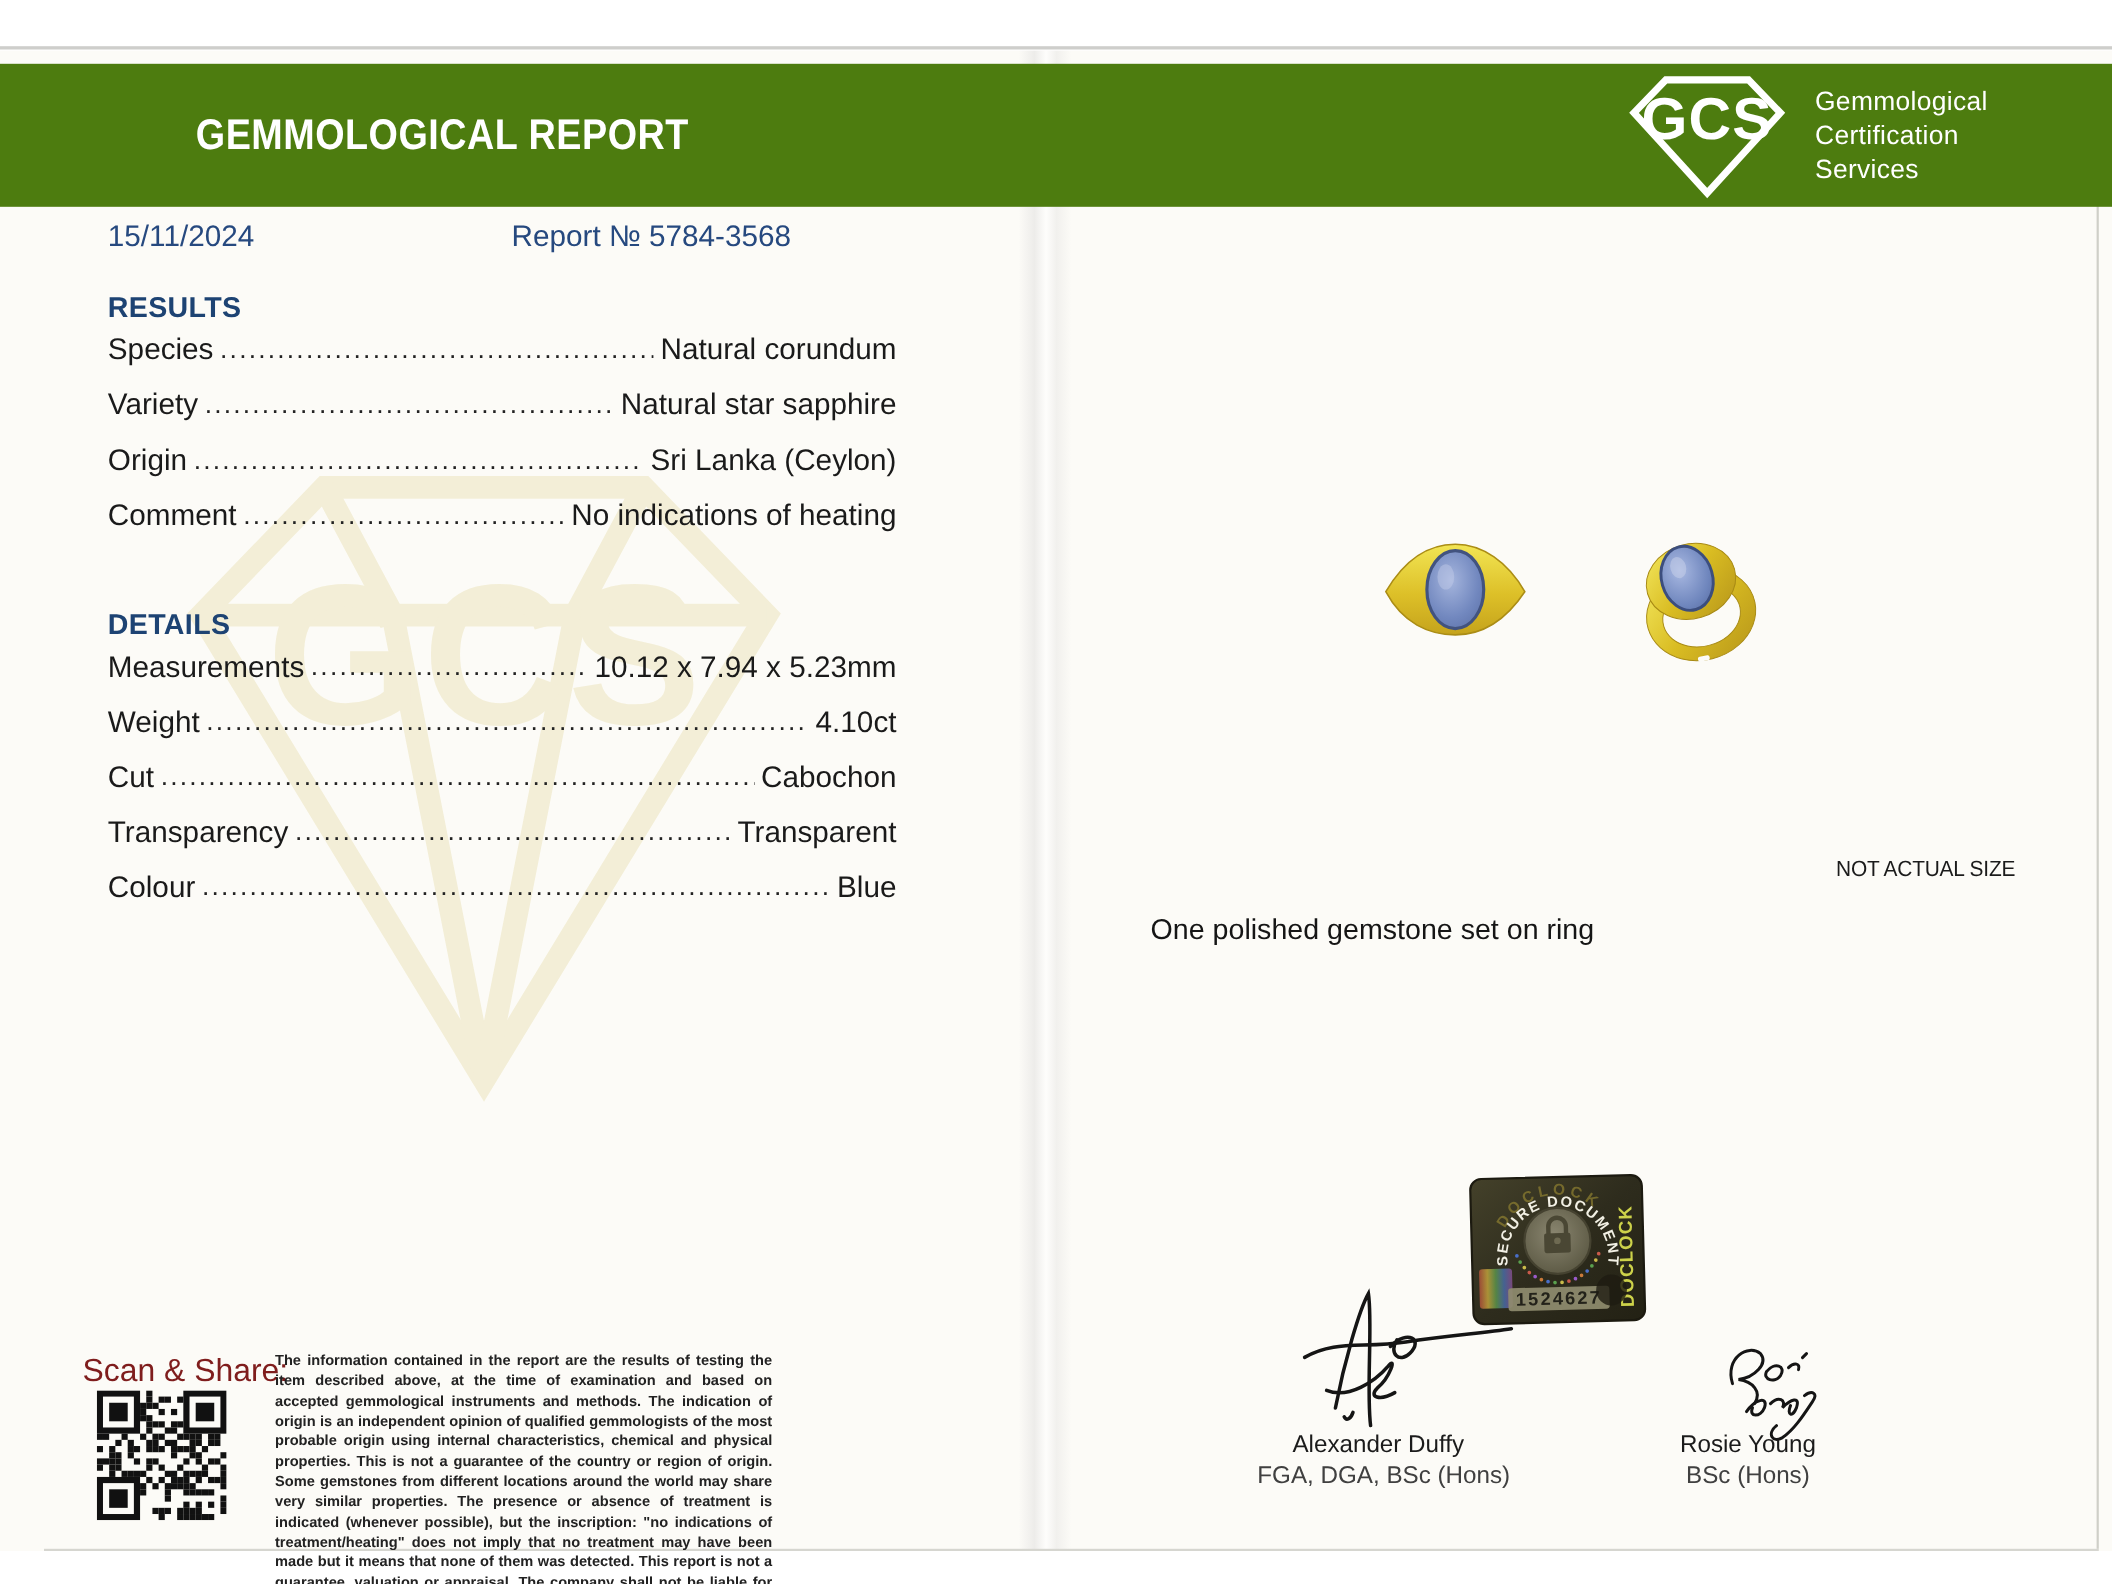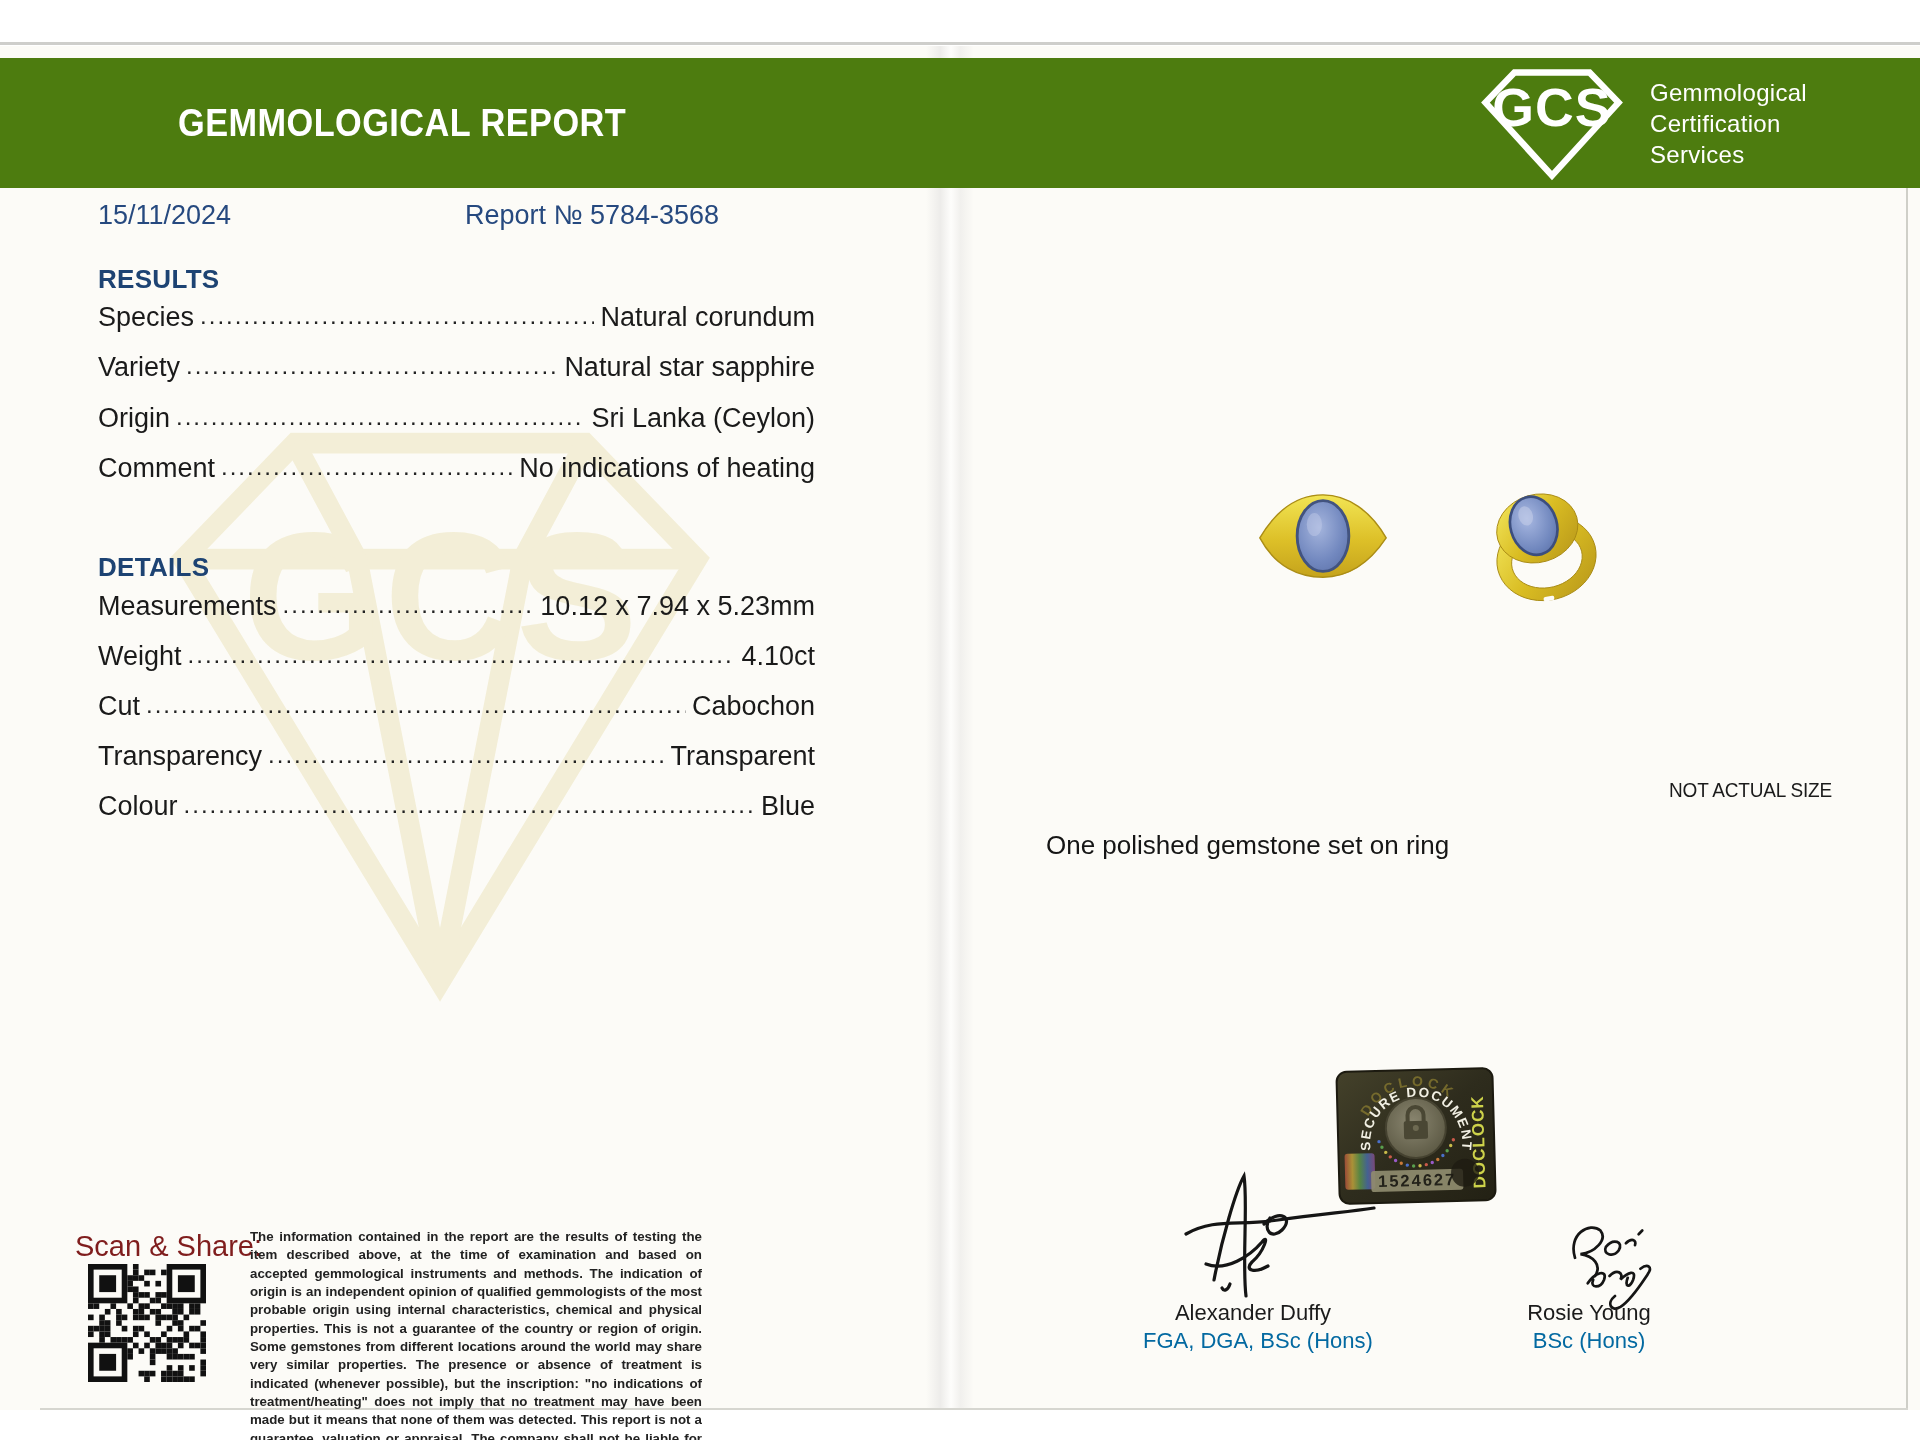--- a/index.html
+++ b/index.html
@@ -18,41 +18,41 @@
         transform:scaleX(.88);transform-origin:left center;white-space:nowrap;}
   .brand{position:absolute;left:1468px;top:6px;display:flex;align-items:center;gap:14px;}
   .brand-text{color:#fff;font-size:24px;line-height:31px;font-weight:400;letter-spacing:.3px;}
   
   .watermark{position:absolute;left:150px;top:360px;opacity:.95;}
   
   .meta-row{position:absolute;left:98px;top:200px;width:717px;height:34px;}
   .meta-date{position:absolute;left:0;top:0;font-size:27px;color:#26497f;}
   .meta-report{position:absolute;left:367px;top:0;font-size:27px;color:#26497f;}
   .section-h{position:absolute;left:98px;font-size:26px;font-weight:bold;color:#1d4373;letter-spacing:.3px;}
-  .row{position:absolute;left:98px;width:717px;display:flex;align-items:flex-start;font-size:27px;color:#1a1a1a;}
+  .row{position:absolute;left:98px;width:717px;display:flex;align-items:center;font-size:27px;color:#1a1a1a;}
   .row .lbl{white-space:nowrap;}
   .row .leader{flex:1;overflow:hidden;white-space:nowrap;font-size:24px;letter-spacing:2px;color:#222;margin:0 6px;}
   .row .val{white-space:nowrap;}
   
   .scan-label{position:absolute;left:75px;top:1230px;font-size:29px;color:#7f1d1d;}
   .qr{position:absolute;left:88px;top:1264px;width:118px;height:118px;}
   .disclaimer{position:absolute;left:250px;top:1228px;width:452px;font-size:13.3px;line-height:1.38;
         font-weight:600;text-align:justify;color:#222;}
   
   .ring1{position:absolute;left:1256px;top:488px;}
   .ring2{position:absolute;left:1481px;top:482px;}
   .not-actual{position:absolute;left:1610px;top:779px;width:222px;text-align:right;font-size:20px;
         color:#1b1b1b;letter-spacing:-.2px;transform:scaleX(.95);transform-origin:right center;}
   .caption{position:absolute;left:1046px;top:830px;font-size:26px;color:#151515;}
   .holo{position:absolute;left:1334px;top:1064px;}
   .sig{position:absolute;}
   .sig-duffy{left:1178px;top:1168px;}
   .sig-rosie{left:1550px;top:1216px;}
   .signame{position:absolute;font-size:22px;color:#1b1b1b;text-align:center;white-space:nowrap;}
-  .sigcred{position:absolute;font-size:22px;color:#0369a1;text-align:center;white-space:nowrap;}
+  .sigcred{position:absolute;font-size:22px;color:#404040;text-align:center;white-space:nowrap;}
   .name-duffy{left:1143px;top:1300px;width:220px;}
   .cred-duffy{left:1143px;top:1328px;width:220px;}
   .name-rosie{left:1489px;top:1300px;width:200px;}
   .cred-rosie{left:1489px;top:1328px;width:200px;}
   .security{position:absolute;left:1060px;top:1346px;width:800px;text-align:center;
         font-size:15.5px;line-height:1.32;font-weight:600;color:#1d1d1d;}
 </style>
 </head>
 <body>
 

